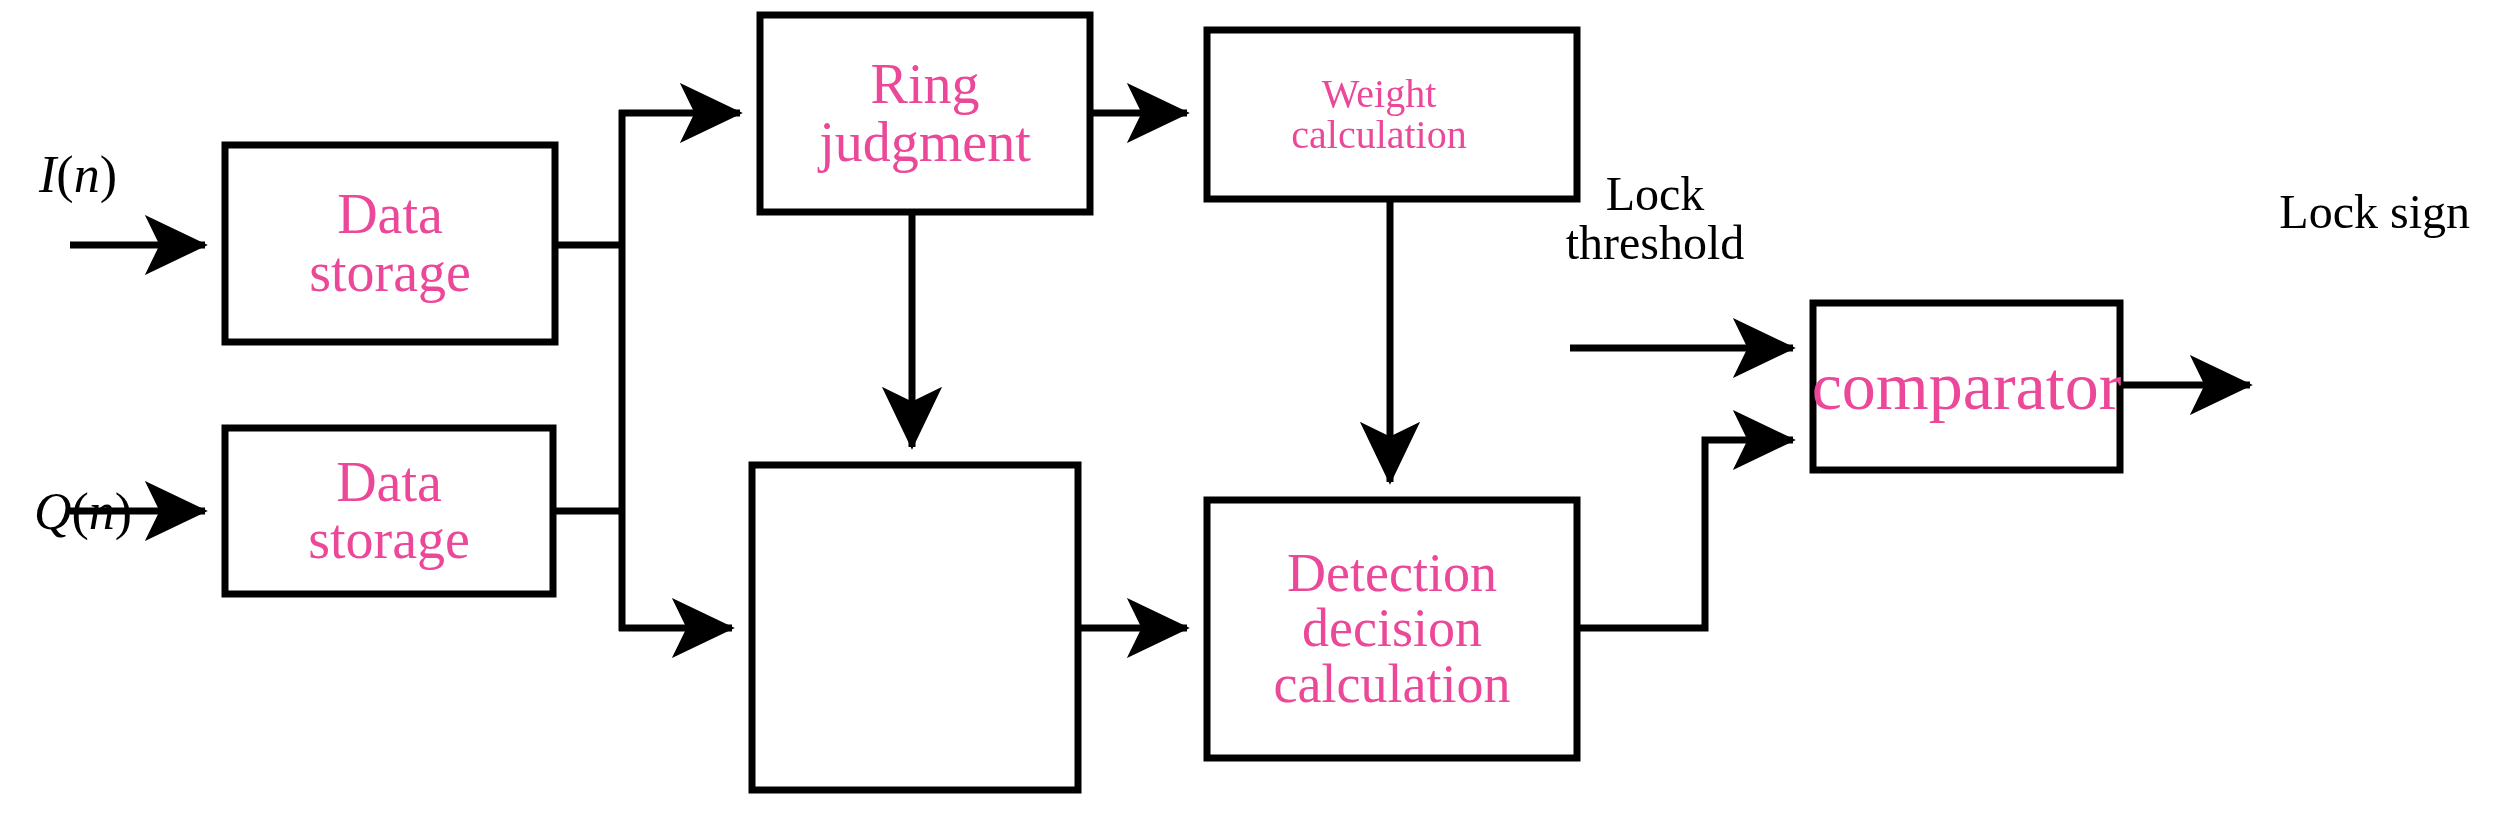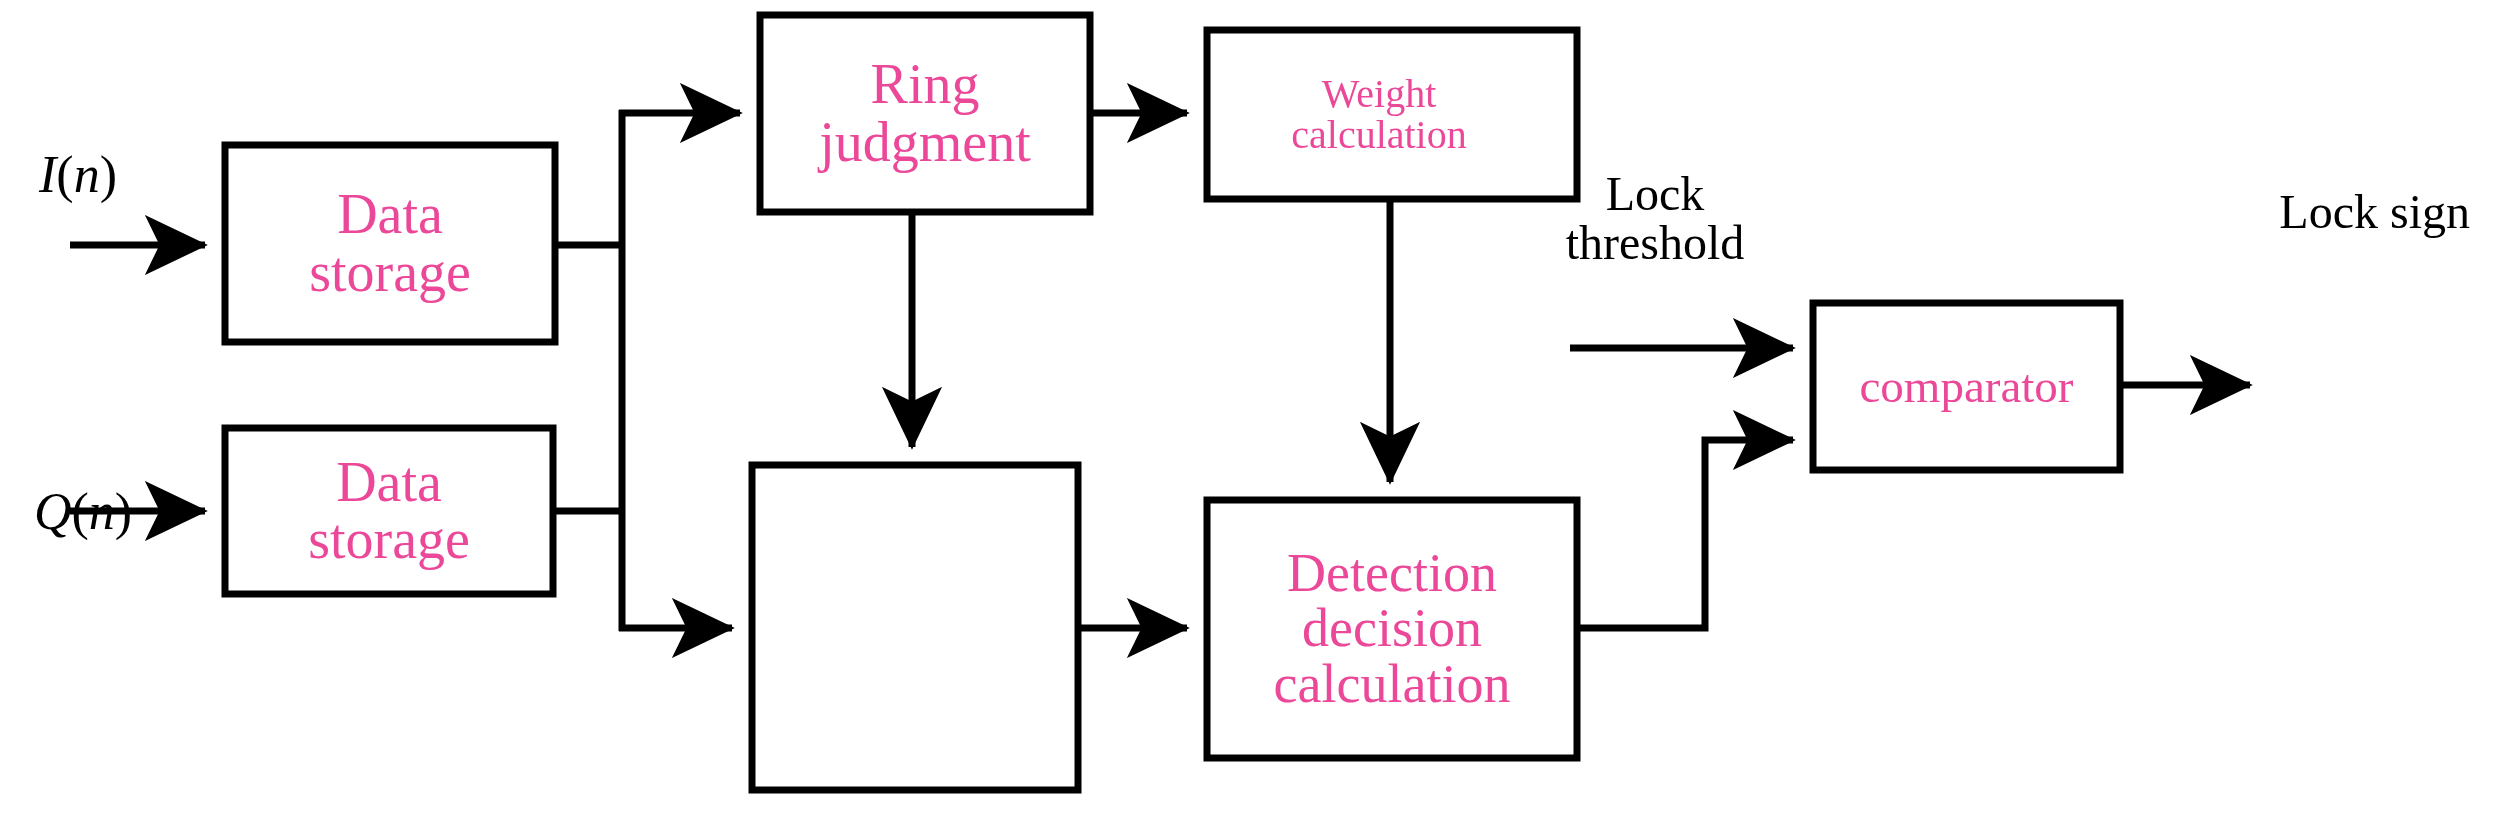--- a/index.html
+++ b/index.html
@@ -115,21 +115,21 @@
 judgment</div>
 
   <div class="blk-label" style="left:1194px; top:30px; width:370px; height:169px; font-size:40px;">Weight
 calculation</div>
 
 
   <div class="blk-label" style="left:1207px; top:500px; width:370px; height:258px; font-size:54px;">Detection
 decision
 calculation</div>
 
-  <div class="blk-label" style="left:1813px; top:303px; width:307px; height:167px; font-size:47px;">comparator</div>
+  <div class="blk-label" style="left:1813px; top:303px; width:307px; height:167px; font-size:68px;">comparator</div>
 
   <div class="free-label" style="left:18px; top:95px; width:120px; font-size:52px;">
     <span class="italic-math">I</span><span class="math-paren">(</span><span class="italic-math">n</span><span class="math-paren">)</span>
   </div>
 
   <div class="free-label" style="left:18px; top:432px; width:130px; font-size:52px;">
     <span class="italic-math">Q</span><span class="math-paren">(</span><span class="italic-math">n</span><span class="math-paren">)</span>
   </div>
 
   <div class="free-label" style="left:1530px; top:143px; width:250px; font-size:48px;margin-top:27px;">Lock

